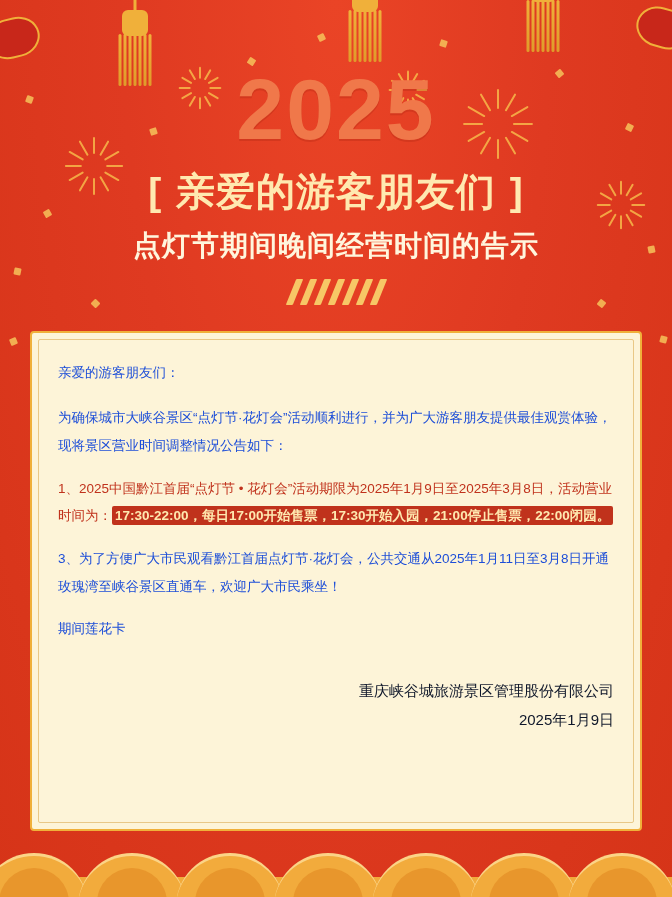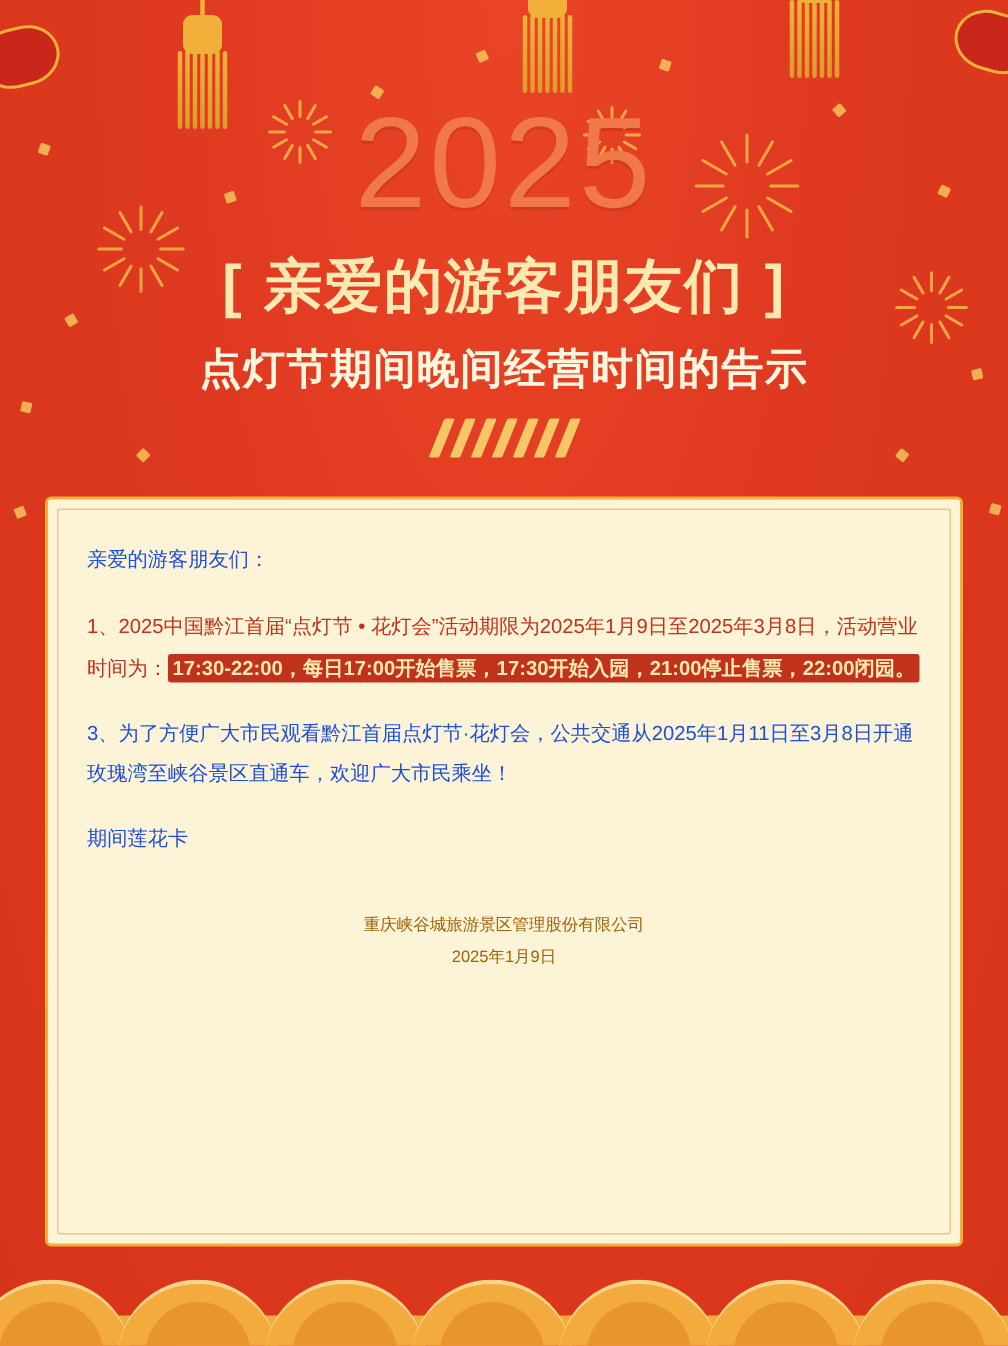--- a/index.html
+++ b/index.html
@@ -93,21 +93,21 @@
 
   
   .header {
     position: relative;
     padding-top: 66px;
     text-align: center;
     z-index: 3;
   }
   .year {
     font-size: 86px;
-    font-weight: normal;
+    font-weight: bold;
     letter-spacing: 2px;
     color: #f0784a;
     line-height: 1;
     text-shadow: 0 2px 0 rgba(160,30,10,.25);
   }
   .title-main {
     margin-top: 16px;
     font-size: 39px;
     font-weight: bold;
     color: #ffe9b0;
@@ -177,24 +177,24 @@
     background: #c0321c;
     color: #ffe9b0;
     font-weight: bold;
     padding: 2px 3px;
     border-radius: 2px;
     box-decoration-break: clone;
     -webkit-box-decoration-break: clone;
   }
   .sign {
     margin-top: 34px;
-    text-align: center;
-    font-size: 11px;
+    text-align: right;
+    font-size: 15px;
     line-height: 1.9;
-    color: #a16207;
+    color: #0f172a;
   }
 
   
   .footer {
     position: absolute;
     left: 0; right: 0; bottom: 0;
     height: 58px;
     z-index: 4;
   }
   .fan {
@@ -373,20 +373,21 @@
         <i></i>
         <i></i>
         <i></i>
     </div>
   </div>
 
   <div class="card-wrap">
     <div class="card">
       <div class="card-inner">
         <div class="p greet">亲爱的游客朋友们：</div>
+        <div class="p">为确保城市大峡谷景区“点灯节·花灯会”活动顺利进行，并为广大游客朋友提供最佳观赏体验，现将景区营业时间调整情况公告如下：</div>
 
         <div class="p item1">
           <span>1、</span><b>2025中国黔江首届“点灯节 • 花灯会”活动期限为2025年1月9日至2025年3月8日</b><span>，活动营业时间为：</span><span class="hl">17:30-22:00，每日17:00开始售票，17:30开始入园，21:00停止售票，22:00闭园。</span>
         </div>
 
         <div class="p">3、为了方便广大市民观看黔江首届点灯节·花灯会，公共交通从2025年1月11日至3月8日开通玫瑰湾至峡谷景区直通车，欢迎广大市民乘坐！</div>
         <div class="p tight">期间莲花卡</div>
 
         <div class="sign">
           <div>重庆峡谷城旅游景区管理股份有限公司</div>

